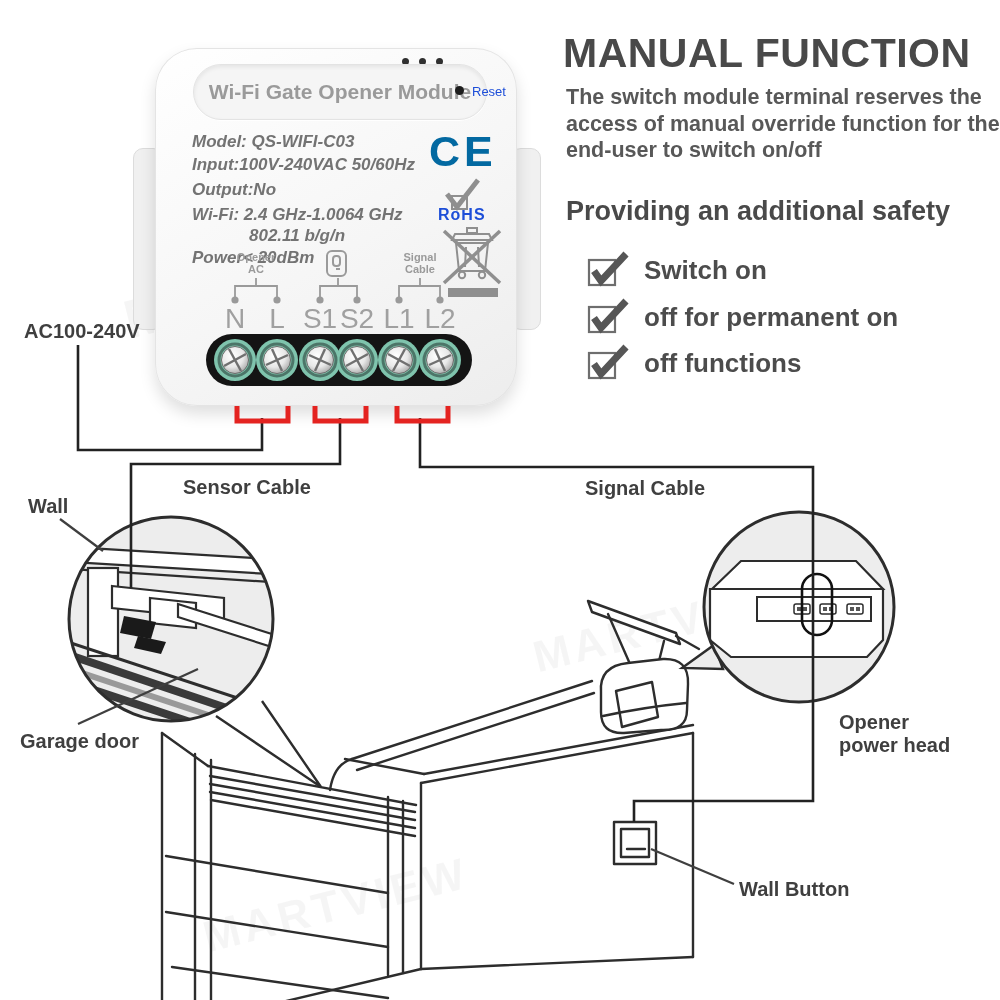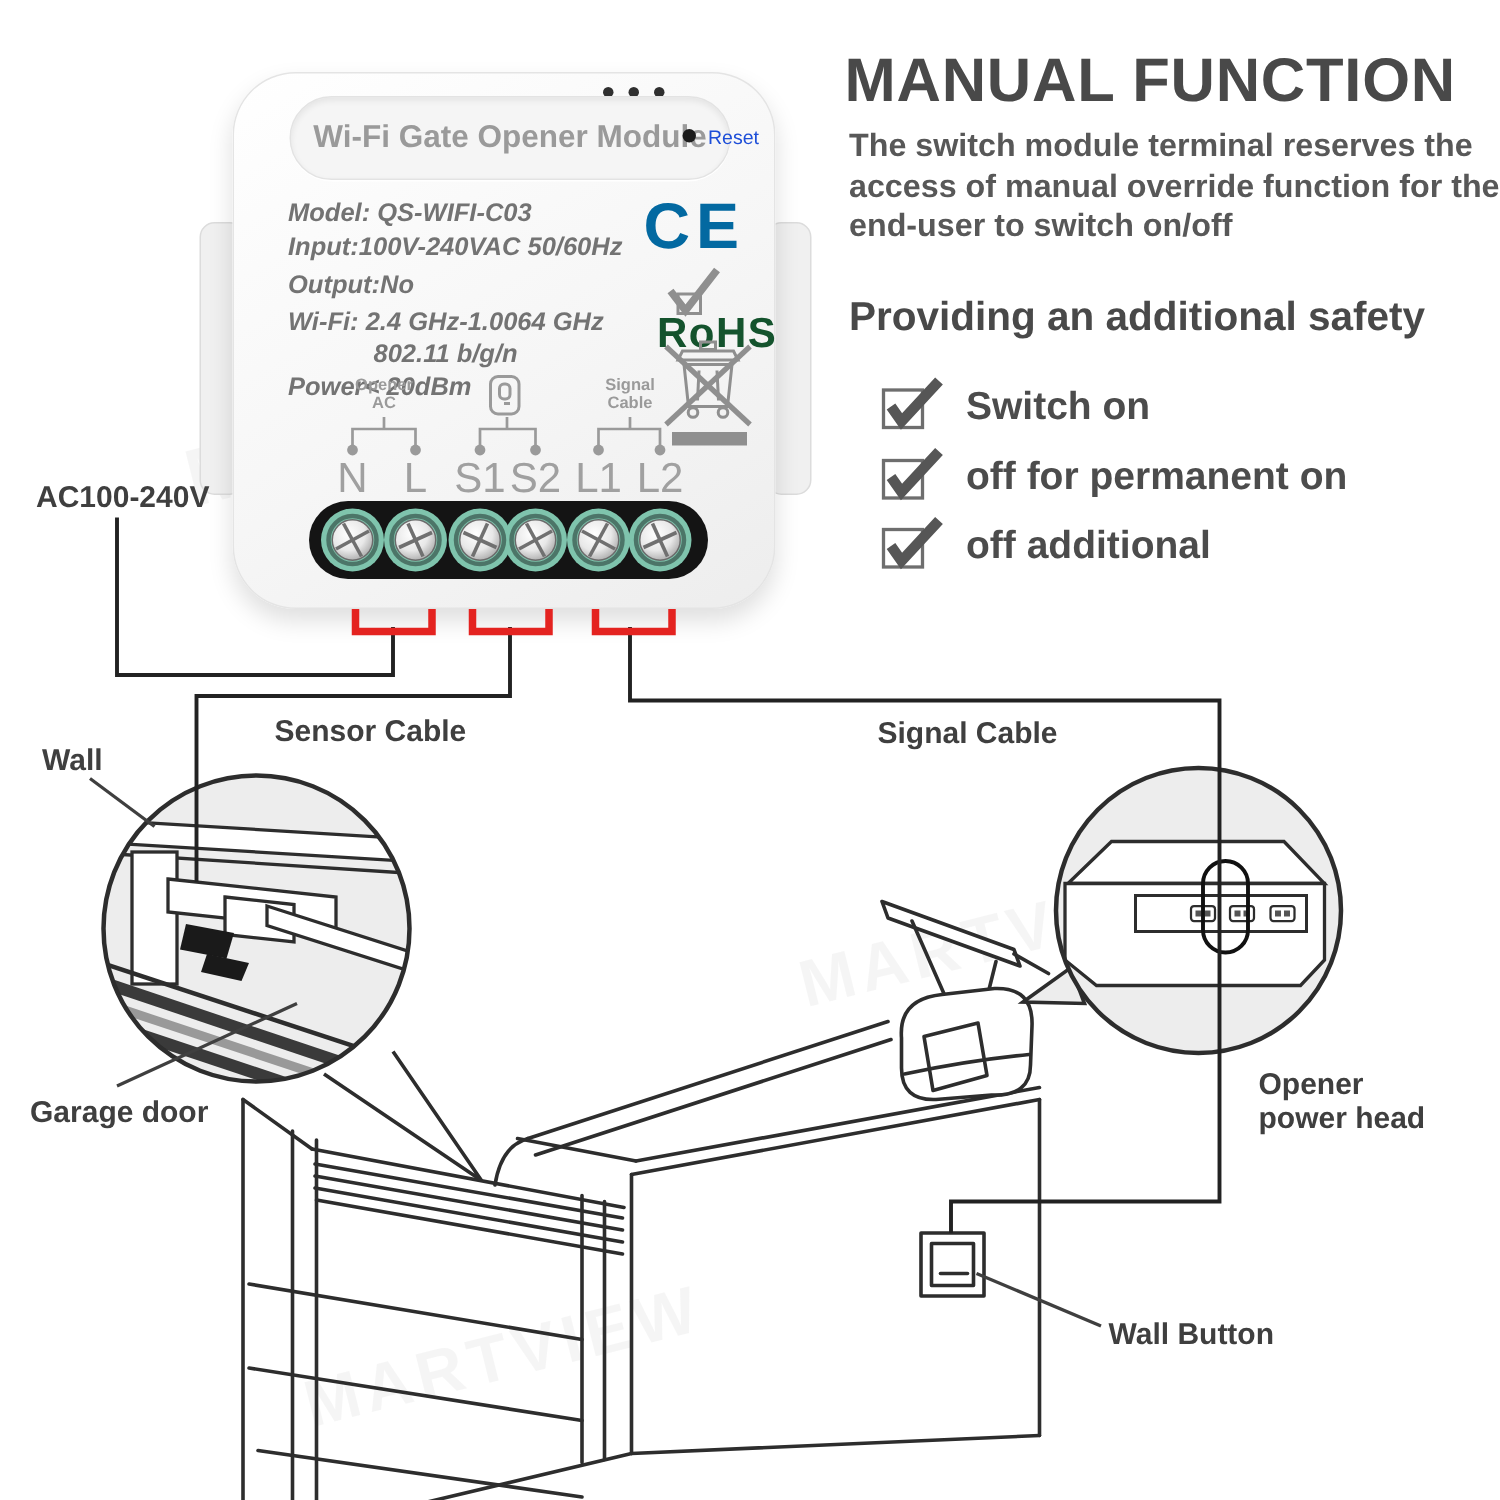--- a/index.html
+++ b/index.html
@@ -16,21 +16,21 @@
        box-shadow:inset 0 2px 4px rgba(0,0,0,.07), 0 1px 0 #ffffff;
        text-align:center;line-height:54px;font-weight:bold;font-size:21px;color:#9a9a9a;}
   .top-dot{position:absolute;width:7px;height:7px;border-radius:50%;background:#2f2f2f;top:58px;}
   .reset-dot{position:absolute;left:455px;top:86px;width:9px;height:9px;border-radius:50%;background:#1c1c1c;}
   .reset-label{position:absolute;left:472px;top:84px;font-size:13px;color:#1d4ed8;}
   .specs{position:absolute;left:192px;top:131px;color:#737373;font-weight:bold;font-size:17px;line-height:21px;font-style:italic;}
   .specs div{white-space:nowrap;}
   .sp-gap1{margin-bottom:2px}.sp-gap2{margin-bottom:4px}.sp-gap3{margin-bottom:4px}
   .sp-indent{padding-left:57px;margin-bottom:1px;}
   .ce{position:absolute;left:429px;top:127px;font-size:43px;font-weight:bold;color:#0369a1;letter-spacing:4px;}
-  .rohs{position:absolute;left:438px;top:206px;font-size:28px;font-weight:bold;color:#14532d;letter-spacing:1px;}
+  .rohs{position:absolute;left:438px;top:206px;font-size:16px;font-weight:bold;color:#1d4ed8;letter-spacing:1px;}
   .tgroup{position:absolute;top:251px;width:80px;text-align:center;
           font-size:11px;font-weight:bold;color:#9a9a9a;line-height:12px;}
   .tletter{position:absolute;top:303px;width:48px;text-align:center;
            font-size:28px;color:#a0a0a0;}
   
   .m-title{position:absolute;left:563px;top:30px;font-size:41px;font-weight:bold;color:#494949;letter-spacing:.5px;white-space:nowrap;}
   .m-desc{position:absolute;left:566px;top:84px;width:446px;font-size:21.5px;font-weight:bold;color:#585858;line-height:26.5px;}
   .m-sub{position:absolute;left:566px;top:196px;font-size:27px;font-weight:bold;color:#494949;white-space:nowrap;}
   .check-row{position:absolute;left:586px;display:flex;align-items:flex-end;gap:14px;}
   .check-row .lbl{font-size:26px;font-weight:bold;color:#4c4c4c;line-height:34px;white-space:nowrap;}
@@ -102,21 +102,21 @@
     <rect x="3" y="11" width="26" height="25" fill="#ffffff" stroke="#6e6e6e" stroke-width="2.2"></rect>
     <polyline points="8,22 15,32 40,5" fill="none" stroke="#565656" stroke-width="7"></polyline>
   </svg>
   <span class="lbl">off for permanent on</span>
 </div>
 <div class="check-row" style="top:342px;">
   <svg width="44" height="38">
     <rect x="3" y="11" width="26" height="25" fill="#ffffff" stroke="#6e6e6e" stroke-width="2.2"></rect>
     <polyline points="8,22 15,32 40,5" fill="none" stroke="#565656" stroke-width="7"></polyline>
   </svg>
-  <span class="lbl">off additional</span>
+  <span class="lbl">off functions</span>
 </div>
 
 <svg id="overlay" width="1000" height="1000" viewBox="0 0 1000 1000">
   <defs>
     <radialGradient id="silver" cx="40%" cy="35%" r="75%">
       <stop offset="0%" stop-color="#ffffff"></stop>
       <stop offset="55%" stop-color="#e8e8e8"></stop>
       <stop offset="100%" stop-color="#9e9e9e"></stop>
     </radialGradient>
     <clipPath id="clipL">

